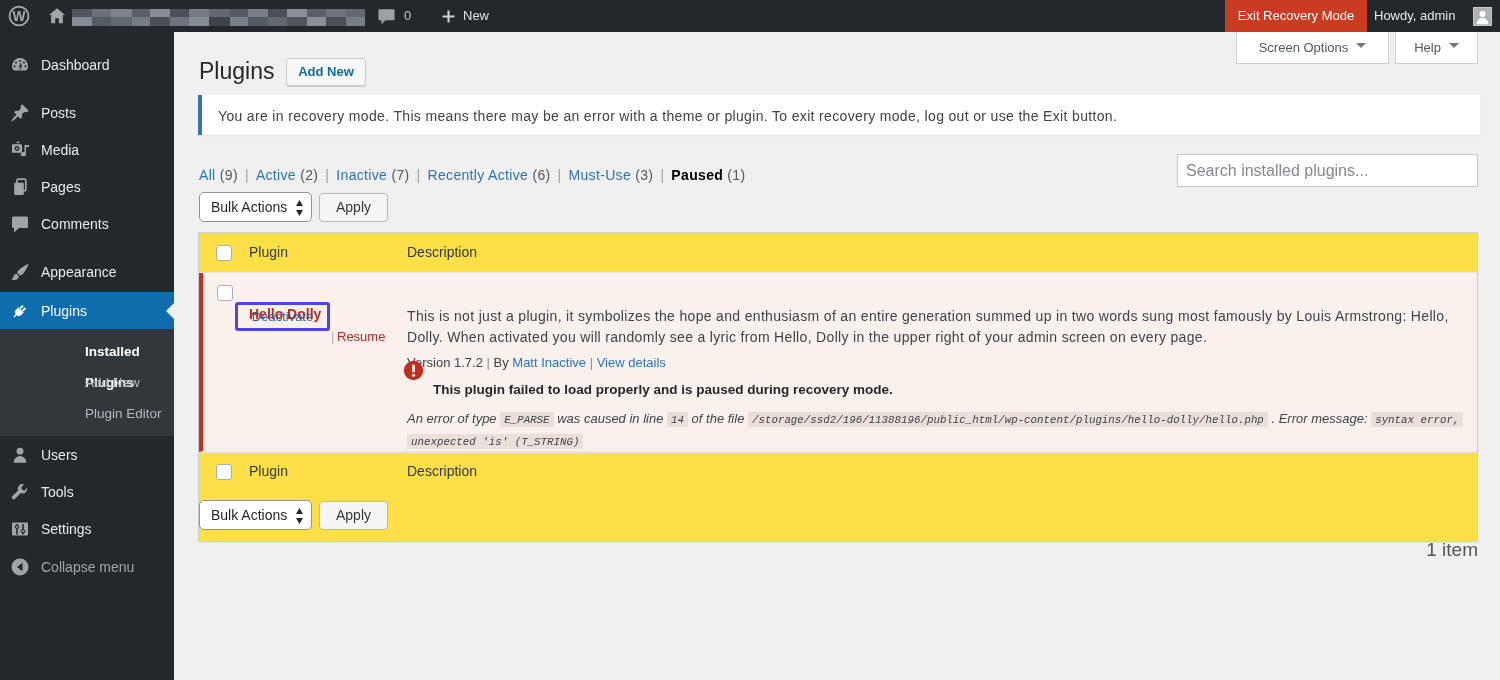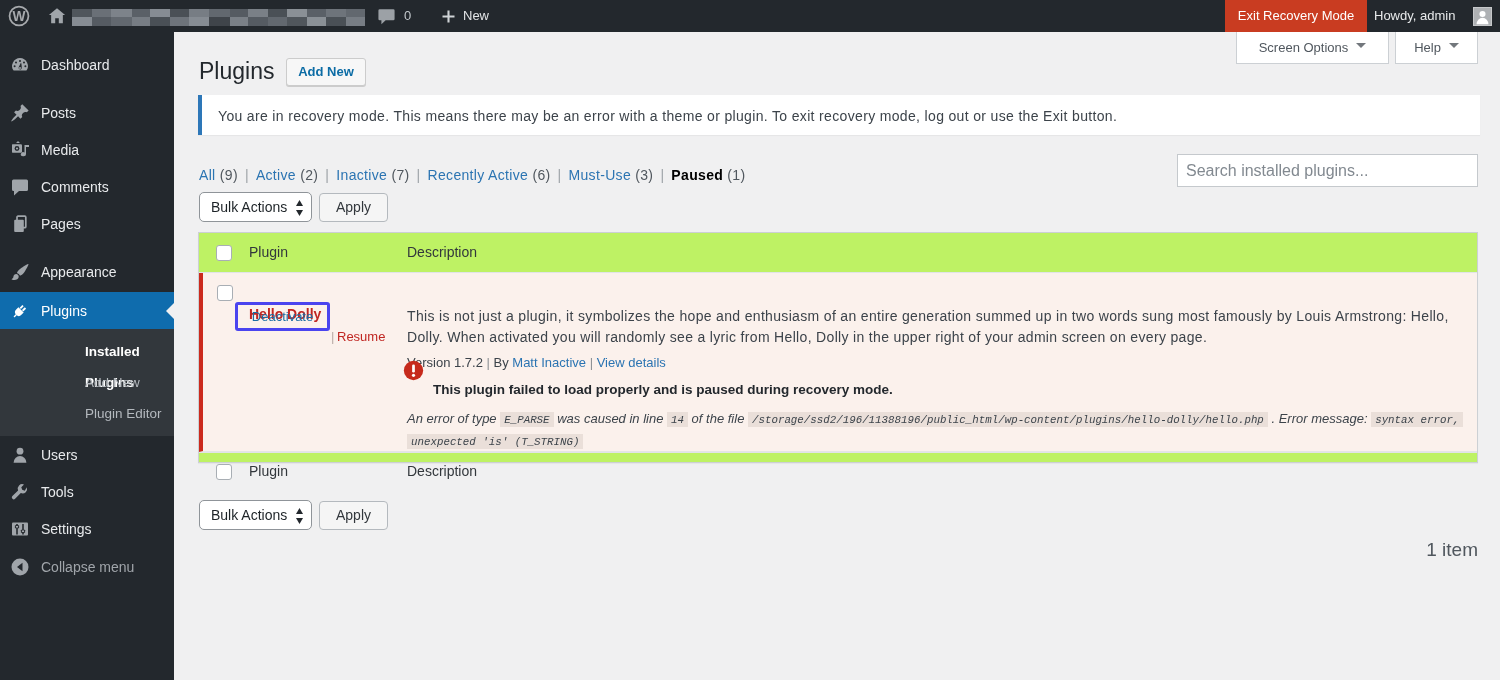--- a/index.html
+++ b/index.html
@@ -54,21 +54,21 @@
 #filters .cur { color:#000; font-weight:bold; }
 .bulksel { position:absolute; width:113px; height:30px; background:#fff; border:1px solid #8f9499;
   border-radius:5px; font-size:14px; color:#1d2327; line-height:28px; padding-left:11px; }
 .bulksel .updn { position:absolute; right:7px; top:5px; }
 .applybtn { position:absolute; width:69px; height:29px; background:#f5f5f5; border:1px solid #b4b9be;
   border-radius:4px; font-size:14px; color:#32373c; line-height:27px; text-align:center; }
 #search { position:absolute; left:1177px; top:154px; width:301px; height:33px; background:#fff;
   border:1px solid #c5c9cd; color:#828990; font-size:16px; line-height:31px; padding-left:8px; }
 .nitems { position:absolute; font-size:19px; color:#50575e;margin-top:30px; }
 
-#ptable { position:absolute; left:198px; top:232px; width:1280px; height:231px; background:#bef264;
+#ptable { position:absolute; left:198px; top:232px; width:1280px; height:310px; background:#fde047;
   border:1px solid #ccd0d4; box-shadow:0 1px 1px rgba(0,0,0,.04); }
 .cbx { position:absolute; width:16px; height:16px; background:#fff; border:1px solid #a8aeb4; border-radius:3px; }
 .thr { position:absolute; left:0; width:1278px; font-size:14px; color:#32373c; }
 #prow { position:absolute; left:0; top:40px; width:1278px; height:179px; background:#fbf1ec;
   border-left:4px solid #cb2a1d; border-bottom:1px solid #e5e5e5; }
 #prow .t13 { font-size:13px; color:#3c434a; white-space:nowrap; }
 #prow a { color:#2b74b2; text-decoration:none; }
 #ring { position:absolute; left:32px; top:29px; width:95px; height:29px;
   border:3px solid #4a44ef; border-radius:3px; text-align:center; }
 #ring a { font-size:13px; color:#1c6da5; line-height:23px; }
@@ -179,33 +179,33 @@
       <circle cx="7" cy="8.5" r="2.4" fill="#23282d"></circle>
             <circle cx="7" cy="8.5" r="1.1"></circle>
       <path d="M14.5 5h4.5v2h-3v7.2a2.6 2 0 1 1-1.5-1.8z"></path>
           </svg>
         </span>
     <span class="txt">Media</span>
       </li>
   <li class="mi">
         <span class="ico">
     <svg viewBox="0 0 20 20">
-            <path d="M3.5 2.5h13a1.5 1.5 0 0 1 1.5 1.5v8.5a1.5 1.5 0 0 1-1.5 1.5h-7.5l-5 4.5v-4.5h-.5a1.5 1.5 0 0 1-1.5-1.5V4a1.5 1.5 0 0 1 1.5-1.5z"></path>
-          </svg>
-        </span>
-    <span class="txt">Comments</span>
-      </li>
-  <li class="mi">
-        <span class="ico">
-    <svg viewBox="0 0 20 20">
             <rect x="7" y="2.2" width="8.8" height="11.5" rx="1" fill="none" stroke="#a0a5aa" stroke-width="1.7"></rect>
       <rect x="4.2" y="5.8" width="9.6" height="12.2" rx="1"></rect>
           </svg>
         </span>
     <span class="txt">Pages</span>
+      </li>
+  <li class="mi">
+        <span class="ico">
+    <svg viewBox="0 0 20 20">
+            <path d="M3.5 2.5h13a1.5 1.5 0 0 1 1.5 1.5v8.5a1.5 1.5 0 0 1-1.5 1.5h-7.5l-5 4.5v-4.5h-.5a1.5 1.5 0 0 1-1.5-1.5V4a1.5 1.5 0 0 1 1.5-1.5z"></path>
+          </svg>
+        </span>
+    <span class="txt">Comments</span>
       </li>
   <li class="sep4"></li>
   <li class="mi">
         <span class="ico">
     <svg viewBox="0 0 20 20">
             <path d="M17.5 2.2c-2.8 1.4-7.42 4.4-9.1 6.3-.5.57-1.1 1.6-1.5 2.4 1.3.3 2.7 1.6 3.2 2.8.9-.4 2.1-1.1 2.7-1.7 1.9-1.9 4.6-6.9 5.6-9.3.3-.7-.2-.9-.9-.5z"></path>
       <path d="M6.2 12.1c-1.4 0-2.8 1.2-2.8 2.7 0 .9-.6 1.8-1.6 2.1-.4.1-.4.4 0 .6 3.3 1.5 6.6-.3 6.9-2.5.2-1.4-1-2.9-2.5-2.9z"></path>
           </svg>
         </span>
     <span class="txt">Appearance</span>

